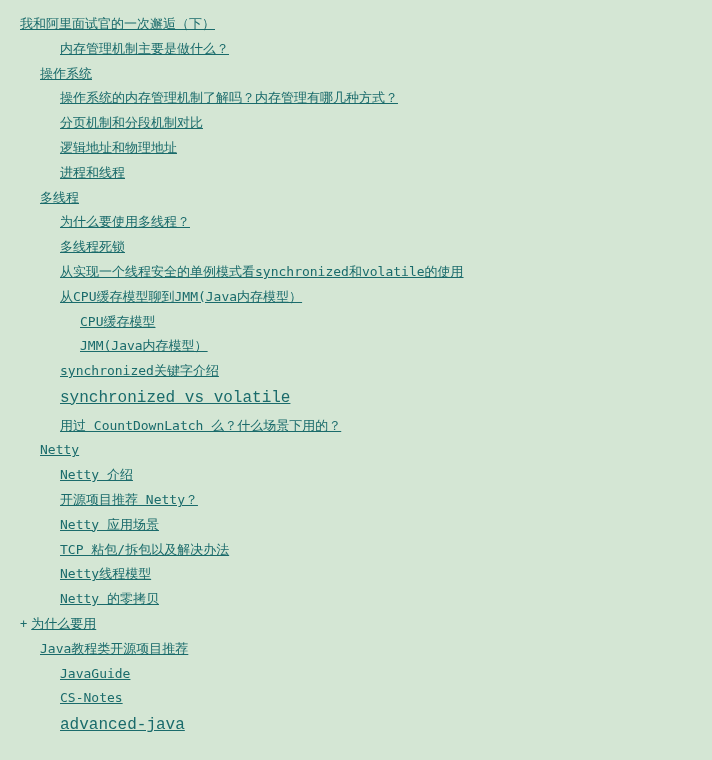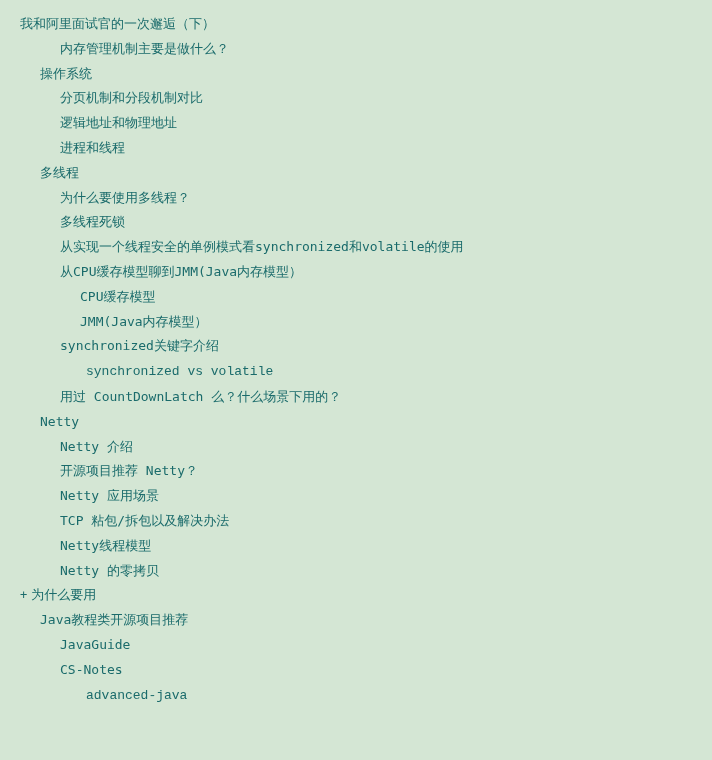--- a/index.html
+++ b/index.html
@@ -14,49 +14,50 @@
       color: #1a6b6b;
       padding: 8px 20px;
     }
     .tree-container {
       padding: 4px 0;
     }
     .tree-item {
       padding: 2px 0;
       line-height: 1.6;
       white-space: nowrap;
+      text-decoration: underline;
     }
     .tree-item a {
       color: #1a6b6b;
       text-decoration: none;
       cursor: pointer;
     }
     .level-0 { padding-left: 0px; }
     .level-1 { padding-left: 20px; }
     .level-2 { padding-left: 40px; }
     .level-3 { padding-left: 60px; }
     .expand-icon {
       display: inline-block;
       margin-right: 4px;
       font-size: 12px;
       color: #1a6b6b;
     }
     .code-font {
       font-family: "Courier New", Courier, monospace;
-      font-size: 13px;
-      margin-left: 26px;
+      font-size: 16px;
     }
   </style>
 </head>
 <body>
 
 <div class="tree-container">
 <div class="tree-item level-0"><a href="#" class="">我和阿里面试官的一次邂逅（下）</a></div>
     <div class="tree-item level-2"><a href="#" class="">内存管理机制主要是做什么？</a></div>
     <div class="tree-item level-1"><a href="#" class="">操作系统</a></div>
+    <div class="tree-item level-2"><a href="#" class="">操作系统的内存管理机制了解吗？内存管理有哪几种方式？</a></div>
     <div class="tree-item level-2"><a href="#" class="">分页机制和分段机制对比</a></div>
     <div class="tree-item level-2"><a href="#" class="">逻辑地址和物理地址</a></div>
     <div class="tree-item level-2"><a href="#" class="">进程和线程</a></div>
     <div class="tree-item level-1"><a href="#" class="">多线程</a></div>
     <div class="tree-item level-2"><a href="#" class="">为什么要使用多线程？</a></div>
     <div class="tree-item level-2"><a href="#" class="">多线程死锁</a></div>
     <div class="tree-item level-2"><a href="#" class="">从实现一个线程安全的单例模式看synchronized和volatile的使用</a></div>
     <div class="tree-item level-2"><a href="#" class="">从CPU缓存模型聊到JMM(Java内存模型）</a></div>
     <div class="tree-item level-3"><a href="#" class="">CPU缓存模型</a></div>
     <div class="tree-item level-3"><a href="#" class="">JMM(Java内存模型）</a></div>

